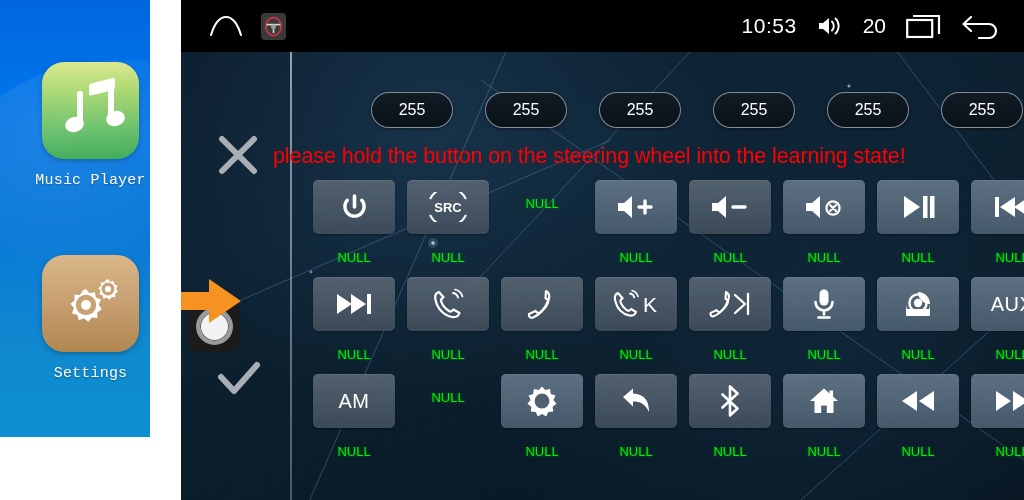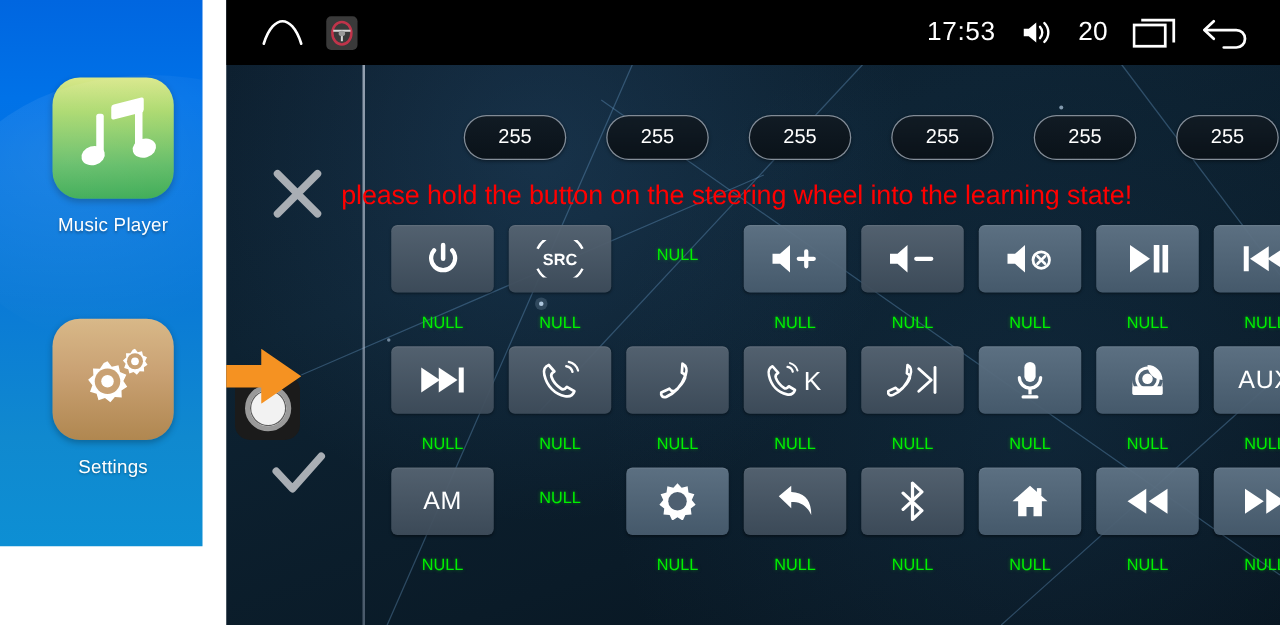--- a/index.html
+++ b/index.html
@@ -3,23 +3,24 @@
 <meta charset="utf-8">
 <style>
   * { margin:0; padding:0; box-sizing:border-box; }
   html,body { width:1024px; height:500px; overflow:hidden; background:#ffffff;
               font-family:"Liberation Sans", sans-serif; }
 
   #screen { position:relative; width:1024px; height:500px; background:#fff; }
 
   
   #sidebar{
-    position:absolute; left:0; top:0; width:162px; height:437px;
+    position:absolute; left:0; top:0; width:150px; height:437px;
     background:linear-gradient(180deg,#0066e0 0%,#0072e8 18%,#0a7ad6 55%,#1089cf 80%,#0d8fd4 100%);
     overflow:hidden;
+    font-family:Liberation Mono, monospace;
   }
   #sidebar:after{
     content:""; position:absolute; left:-40px; top:60px; width:320px; height:220px;
     border-radius:50%; background:radial-gradient(ellipse at 30% 30%,rgba(255,255,255,.10),rgba(255,255,255,0) 65%);
     pointer-events:none;
   }
   .app{ position:absolute; left:0; width:181px; text-align:center; }
   .app-icon{
     width:97px; height:97px; margin:0 auto; border-radius:22px;
     display:flex; align-items:center; justify-content:center;
@@ -183,21 +184,21 @@
         <span class="wheel-btn">
           <svg width="19" height="21" viewBox="0 0 19 21">
             <ellipse cx="9.5" cy="10.5" rx="7.6" ry="9" fill="none" stroke="#c0344a" stroke-width="2"></ellipse>
             <path d="M2.6 8.6 H16.4" stroke="#d8d8d8" stroke-width="1.6"></path>
             <path d="M9.5 8.6 V17" stroke="#d8d8d8" stroke-width="1.6"></path>
             <ellipse cx="9.5" cy="10.8" rx="2.6" ry="2.2" fill="#9a9a9a"></ellipse>
           </svg>
         </span>
       </div>
       <div class="sb-right">
-        <span class="sb-time">17:53</span>
+        <span class="sb-time">10:53</span>
         <span>
           <svg width="26" height="22" viewBox="0 0 26 22">
             <path d="M2 8 H6 L12 3 V19 L6 14 H2 Z" fill="#fff"></path>
             <path d="M15 6.5 A6.5 6.5 0 0 1 15 15.5" fill="none" stroke="#fff" stroke-width="1.9" stroke-linecap="round"></path>
             <path d="M18.5 3.5 A10.5 10.5 0 0 1 18.5 18.5" fill="none" stroke="#fff" stroke-width="1.9" stroke-linecap="round"></path>
           </svg>
         </span>
         <span class="sb-vol">20</span>
         <span>
           <svg width="36" height="26" viewBox="0 0 36 26">

